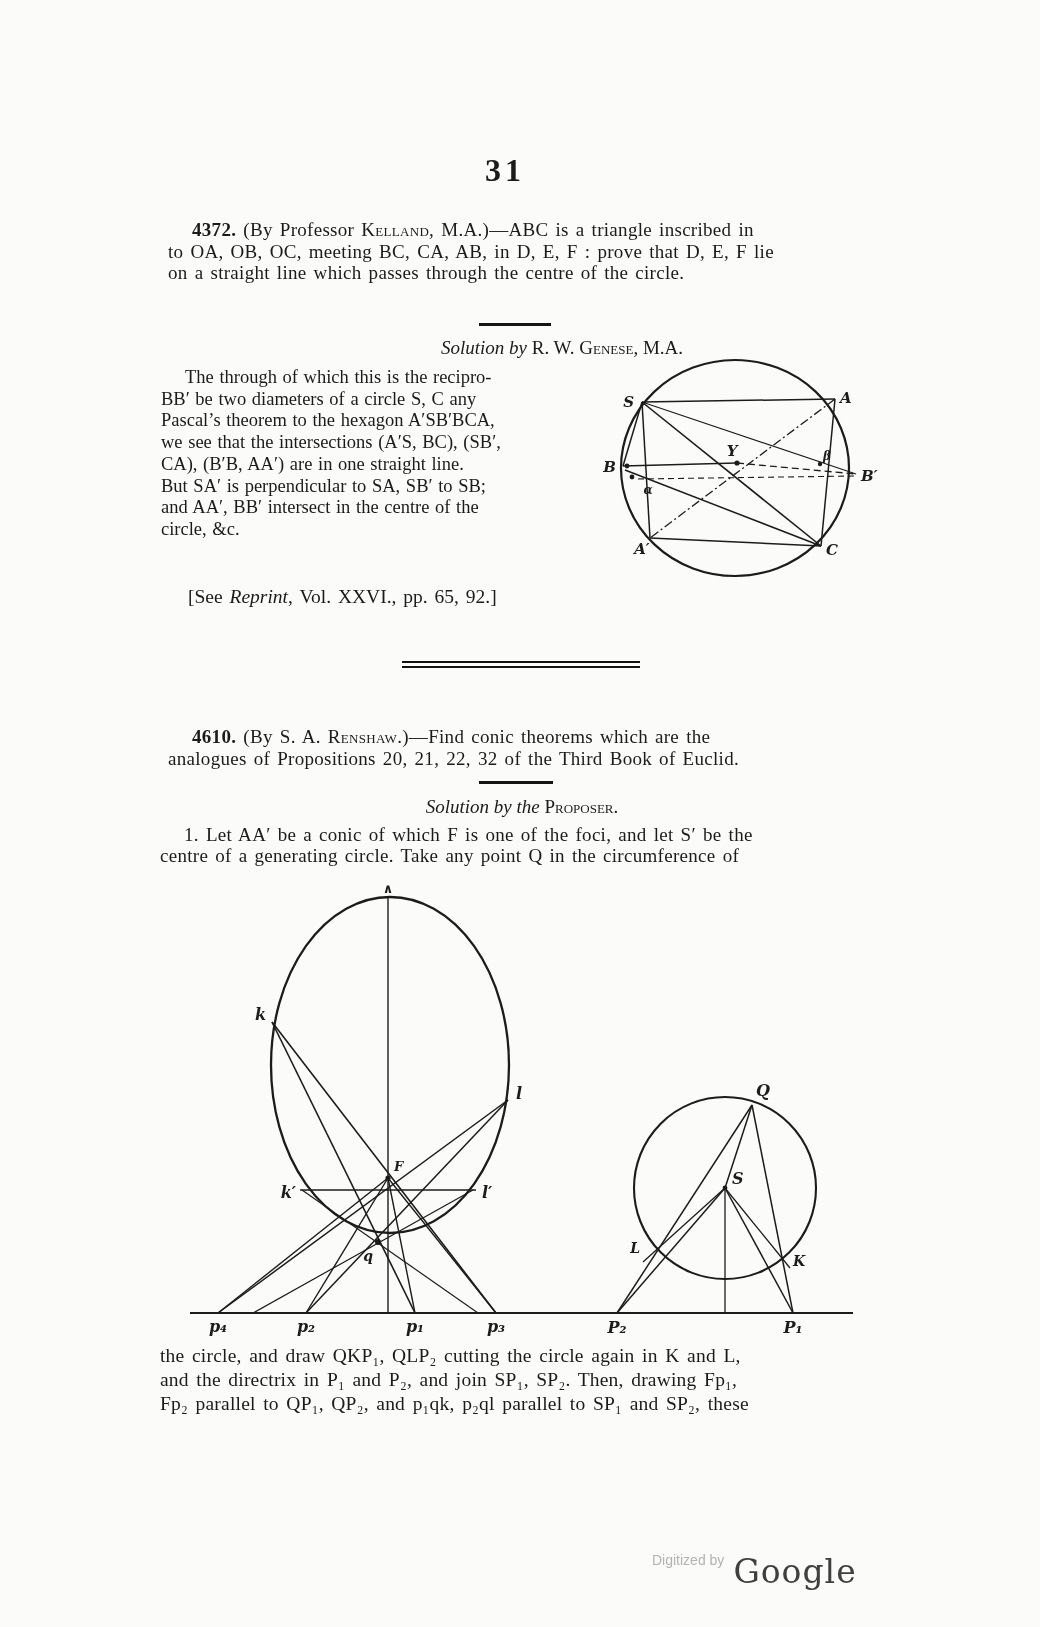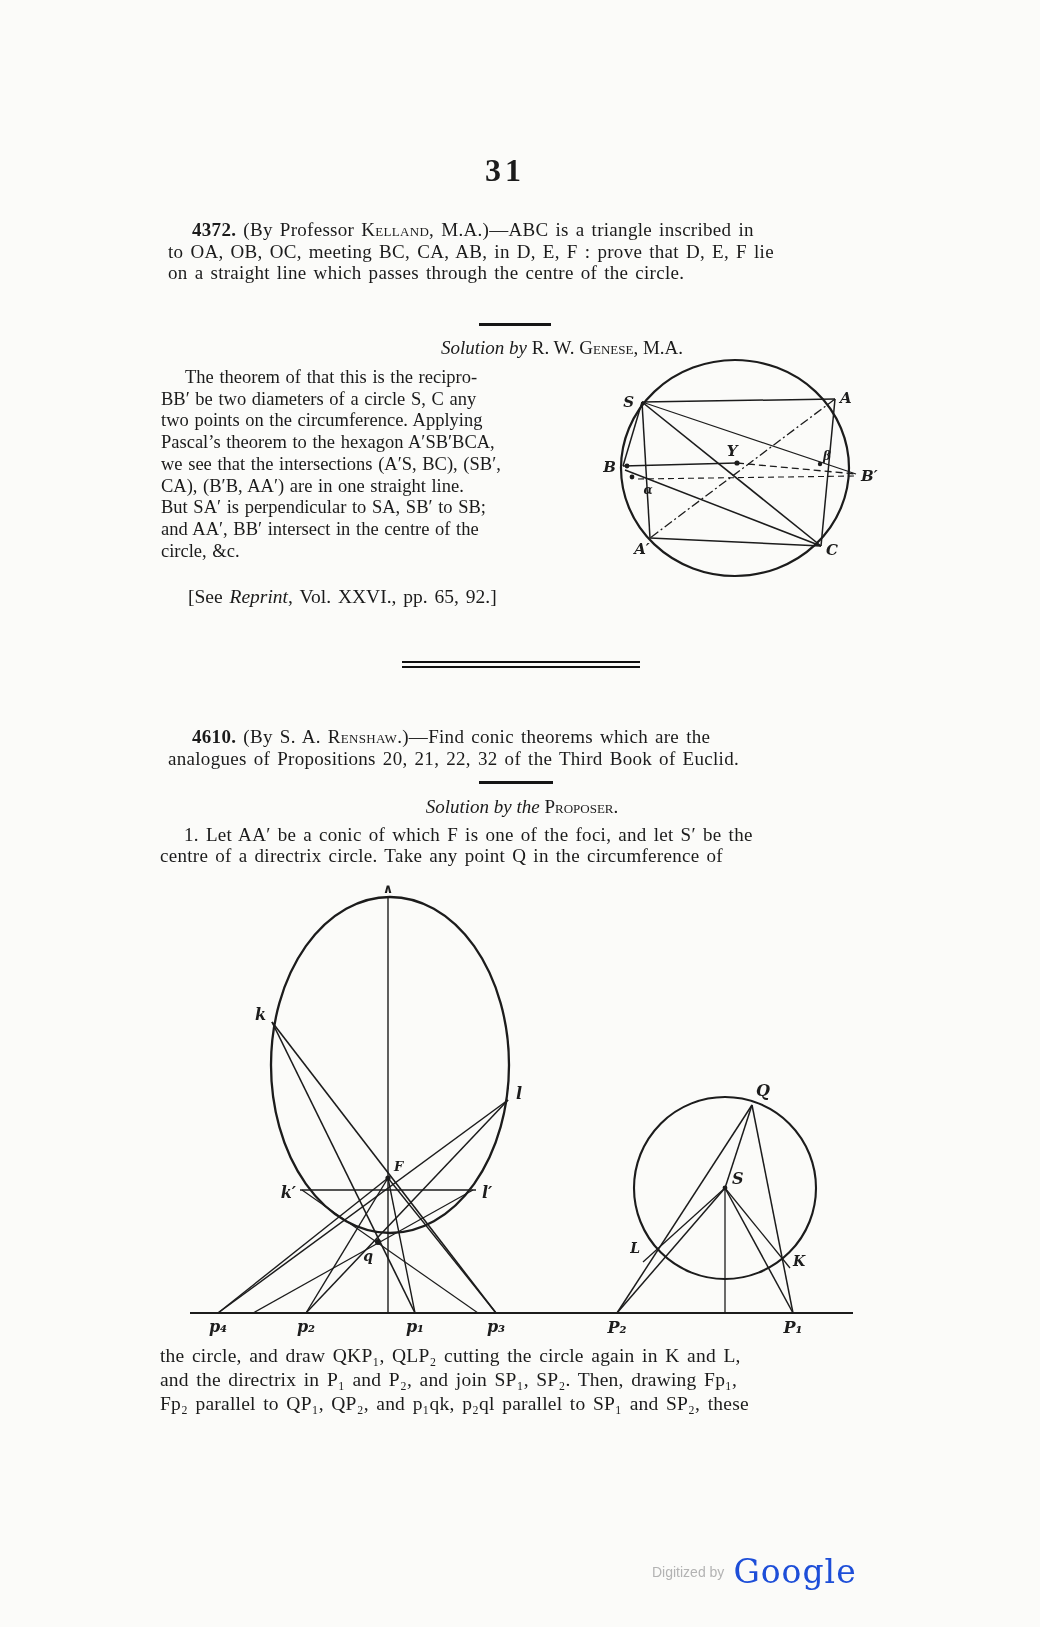--- a/index.html
+++ b/index.html
@@ -29,23 +29,23 @@
   #sol1-body { left:161px; top:367px; width:422px; }
   #fig1 { left:580px; top:352px; }
   #reprint { left:188px; top:586px; font-size:19.5px; word-spacing:2px; }
   #rule2 { left:402px; top:661px; width:238px; height:3px; border-top:2.5px solid #111; border-bottom:2px solid #111; }
   #p4610 { left:160px; top:726px; width:724px; }
   #rule3 { left:479px; top:781px; width:74px; height:0; border-top:3px solid #151515; }
   #sol2-head { left:160px; top:796px; width:724px; font-size:19px; }
   #conic { left:160px; top:824px; width:730px; font-size:19px; line-height:21px; letter-spacing:0.3px; word-spacing:2px; }
   #figs { left:170px; top:865px; }
   #bottom-para { left:160px; top:1344px; width:732px; }
-  #watermark { left:652px; top:1552px; display:flex; align-items:center; gap:9px; color:#b0b0b0; }
+  #watermark { left:652px; top:1552px; display:flex; align-items:flex-start; gap:9px; color:#b0b0b0; }
   #watermark .pre { font-family:"Liberation Sans",sans-serif; font-size:14px; color:#b3b3b3; }
-  #watermark .logo { font-family:"DejaVu Serif",serif; font-size:33px; letter-spacing:1px; color:#1d4ed8; }
+  #watermark .logo { font-family:"DejaVu Serif",serif; font-size:33px; letter-spacing:1px; color:#404040; }
   svg text { font-family:"DejaVu Serif","Liberation Serif",serif; }
   .flbl { font-style:italic; font-weight:bold; }
 </style>
 </head>
 <body>
 
 <div id="page-number" class="abs center">31</div>
 
 <div id="p4372" class="abs main">
   <div class="line indent">
@@ -56,23 +56,22 @@
   <div class="line">on a straight line which passes through the centre of the circle.</div>
 </div>
 
 <div id="rule1" class="abs"></div>
 
 <div id="sol1-head" class="abs center it">
   <span>Solution by </span><span class="sc">R. W. Genese</span><span class="up">, M.A.</span>
 </div>
 
 <div id="sol1-body" class="abs sol">
-  <div class="line indent">The theorem of that this is the recipro-</div>
+  <div class="line indent">The through of which this is the recipro-</div>
   <div class="line">BB′ be two diameters of a circle S, C any</div>
-  <div class="line">two points on the circumference.  Applying</div>
   <div class="line">Pascal’s theorem to the hexagon A′SB′BCA,</div>
   <div class="line">we see that the intersections (A′S, BC), (SB′,</div>
   <div class="line">CA), (B′B, AA′) are in one straight line.</div>
   <div class="line">But SA′ is perpendicular to SA, SB′ to SB;</div>
   <div class="line">and AA′, BB′ intersect in the centre of the</div>
   <div class="line">circle, &amp;c.</div>
 </div>
 
 <svg id="fig1" class="abs" width="320" height="240" viewBox="0 0 320 240">
   <g stroke="#1c1c1c" fill="none">
@@ -124,21 +123,21 @@
 </div>
 
 <div id="rule3" class="abs"></div>
 
 <div id="sol2-head" class="abs center it">
   <span>Solution by the </span><span class="sc">Proposer</span><span class="up">.</span>
 </div>
 
 <div id="conic" class="abs">
   <div class="line indent">1.  Let AA′ be a conic of which F is one of the foci, and let S′ be the</div>
-  <div class="line">centre of a directrix circle.   Take any point Q in the circumference of</div>
+  <div class="line">centre of a generating circle.   Take any point Q in the circumference of</div>
 </div>
 
 <svg id="figs" class="abs" width="700" height="480" viewBox="0 0 700 480">
   <g stroke="#1c1c1c" fill="none">
 
     <line x1="20" y1="448" x2="683" y2="448" stroke-width="2.2"></line>
 
     <ellipse cx="220" cy="200" rx="119" ry="168" stroke-width="2.3"></ellipse>
 
     <line x1="218" y1="33" x2="218" y2="448" stroke-width="1.4"></line>

